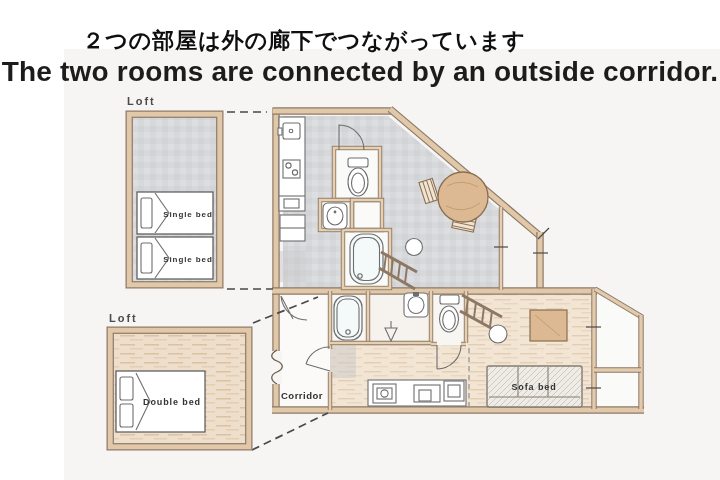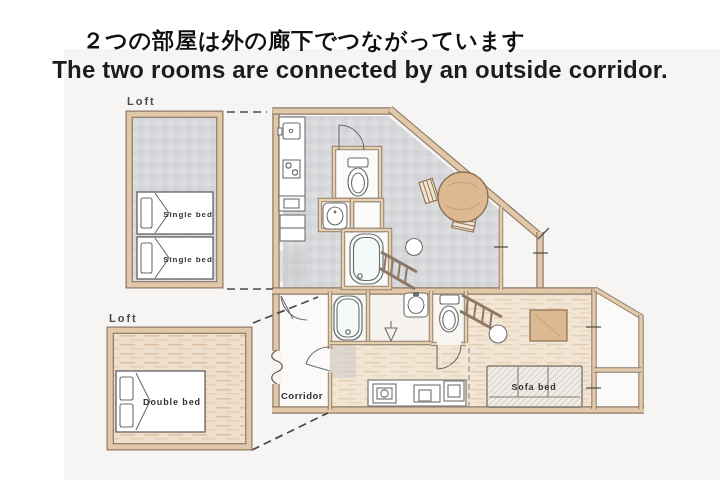--- a/index.html
+++ b/index.html
@@ -7,21 +7,21 @@
     position:relative;width:720px;height:480px;overflow:hidden;
     font-family:"Liberation Sans",sans-serif;background:#ffffff;
   }
   .bg-panel{position:absolute;left:64px;top:49px;width:656px;height:431px;background:#f6f5f4;}
   .title-jp{
     position:absolute;left:0;top:26px;width:608px;margin:0;text-align:center;
     font-size:22px;font-weight:bold;color:#0f0f0f;letter-spacing:1px;
   }
   .title-en{
     position:absolute;left:0;top:56px;width:720px;margin:0;text-align:center;
-    font-size:24px;font-weight:bold;color:#1c1c1c;letter-spacing:0.2px;
+    font-size:28px;font-weight:bold;color:#1c1c1c;letter-spacing:0.2px;
   }
   svg{position:absolute;left:0;top:0;}
   
   .wo{stroke:#8d7866;stroke-width:7.4;fill:none;}
   .wi{stroke:#e0c8a9;stroke-width:5;fill:none;}
   .mo{stroke:#8d7866;stroke-width:5.4;fill:none;}
   .mi{stroke:#e2cbac;stroke-width:3.4;fill:none;}
   .to{stroke:#8d7866;stroke-width:4.4;fill:none;}
   .ti{stroke:#e6d0b2;stroke-width:2.6;fill:none;}
   .fx{fill:#ffffff;stroke:#6e6e6e;stroke-width:1.1;}

